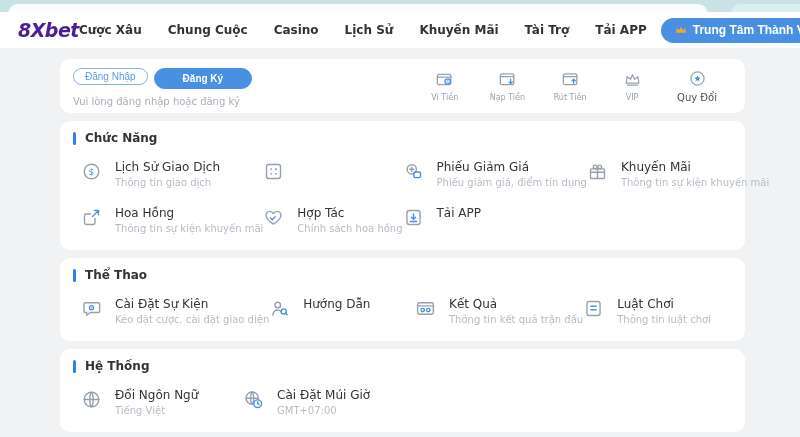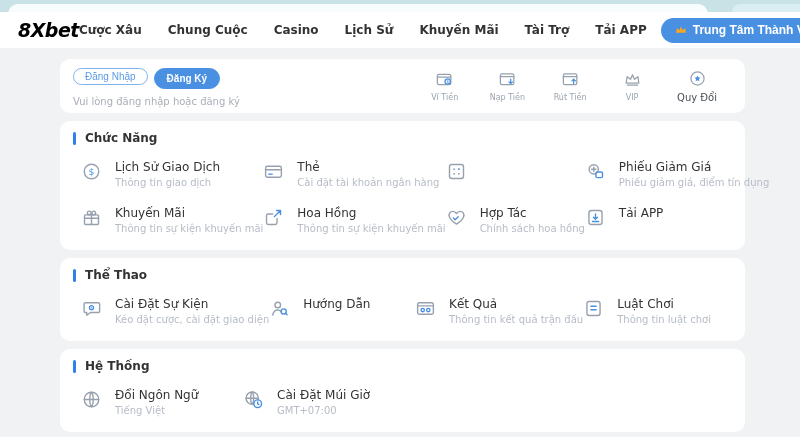--- a/index.html
+++ b/index.html
@@ -9,41 +9,41 @@
   
   .browser-strip { position:relative; height:12px; background:#c9e2e6; }
   .browser-tab { position:absolute; left:8px; right:92px; top:4px; bottom:-2px;
                  background:#f8fcfd; border-radius:10px 10px 0 0; }
   .browser-strip-right { position:absolute; right:0; width:68px; top:4px; bottom:-2px;
                  background:#daedf0; border-radius:8px 0 0 0; }
 
   
   .navbar { position:relative; z-index:2; display:flex; align-items:center; height:36px;
             background:#ffffff; padding:0 22px 0 18px; }
-  .logo { font-size:19px; font-weight:bold; font-style:italic; color:#000000;
+  .logo { font-size:19px; font-weight:bold; font-style:italic; color:#4c1d95;
           letter-spacing:-0.5px; cursor:pointer; }
   .nav-links { display:flex; gap:26px; }
   .nav-link { font-size:12px; font-weight:600; color:#333; text-decoration:none; cursor:pointer; white-space:nowrap; }
   .member-btn { display:flex; align-items:center; gap:5px; margin-left:14px;
                 background:#4a90e2; color:#fff; border:none; border-radius:14px;
                 height:25px; padding:0 13px; font-size:12px; font-weight:bold; cursor:pointer; white-space:nowrap; }
   .member-btn .icon { display:flex; }
 
   
   .page { padding:11px 55px 0 60px; }
   .card { background:#fff; border-radius:10px; margin-bottom:8px; }
 
   
   .account-card { display:flex; justify-content:space-between; align-items:stretch;
                   padding:9px 28px 9px 13px; height:54px; }
   .account-buttons { display:flex; gap:6px; }
   .pill-outline { background:#fff; border:1px solid #7fb2ea; color:#5b9ce6; border-radius:11px;
                   height:17px; padding:0 11px; font-size:10px; cursor:pointer; }
   .pill-filled  { background:#4a90e2; border:1px solid #4a90e2; color:#fff; border-radius:11px;
-                  height:21px; padding:0 12px; font-size:10px; font-weight:bold; cursor:pointer; }
+                  height:21px; padding:0 28px; font-size:10px; font-weight:bold; cursor:pointer; }
   .hint { margin-top:7px; font-size:10px; color:#a9aeb8; }
   .quick-actions { display:flex; align-items:center; gap:28px; }
   .quick-action { display:flex; flex-direction:column; align-items:center; cursor:pointer; min-width:34px; }
   .quick-action .qa-label { margin-top:4px; font-size:8px; color:#9aa3ae; white-space:nowrap; }
   .quick-action.emphasis .qa-label { font-size:10px; color:#4a4f57; }
 
   
   .section-card { padding:10px 16px 15px 13px; }
   .section-header { display:flex; align-items:center; }
   .section-bar { width:3px; height:13px; background:#2f80ed; border-radius:2px; }
@@ -161,33 +161,20 @@
               </svg>
             </span>
             <div>
               <div class="mi-title">Lịch Sử Giao Dịch</div>
               <div class="mi-sub">Thông tin giao dịch</div>
             </div>
           </div>
           <div class="menu-item">
             <span class="icon">
               <svg width="21" height="21" viewBox="0 0 24 24" fill="none" stroke="#97a1ae" stroke-width="1.6" stroke-linecap="round" stroke-linejoin="round">
-                <rect x="3" y="6" width="18" height="12.5" rx="2"></rect>
-                <path d="M3 10h18"></path>
-                <path d="M6.5 15h4" stroke="#4a90e2"></path>
-              </svg>
-            </span>
-            <div>
-              <div class="mi-title">Thẻ</div>
-              <div class="mi-sub">Cài đặt tài khoản ngân hàng</div>
-            </div>
-          </div>
-          <div class="menu-item">
-            <span class="icon">
-              <svg width="21" height="21" viewBox="0 0 24 24" fill="none" stroke="#97a1ae" stroke-width="1.6" stroke-linecap="round" stroke-linejoin="round">
                 <rect x="4" y="4" width="16" height="16" rx="2.5"></rect>
                 <circle cx="9.3" cy="9.3" r="1.1" fill="#97a1ae" stroke="none"></circle>
                 <circle cx="14.7" cy="9.3" r="1.1" fill="#4a90e2" stroke="none"></circle>
                 <circle cx="9.3" cy="14.7" r="1.1" fill="#97a1ae" stroke="none"></circle>
                 <circle cx="14.7" cy="14.7" r="1.1" fill="#97a1ae" stroke="none"></circle>
               </svg>
             </span>
           </div>
           <div class="menu-item">
             <span class="icon">

